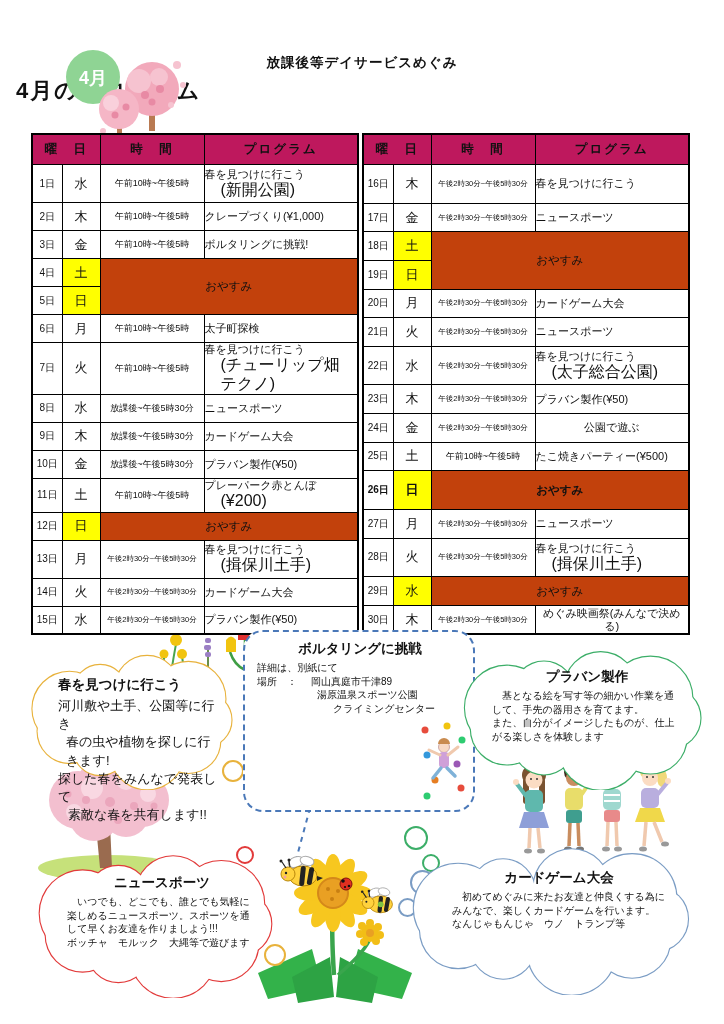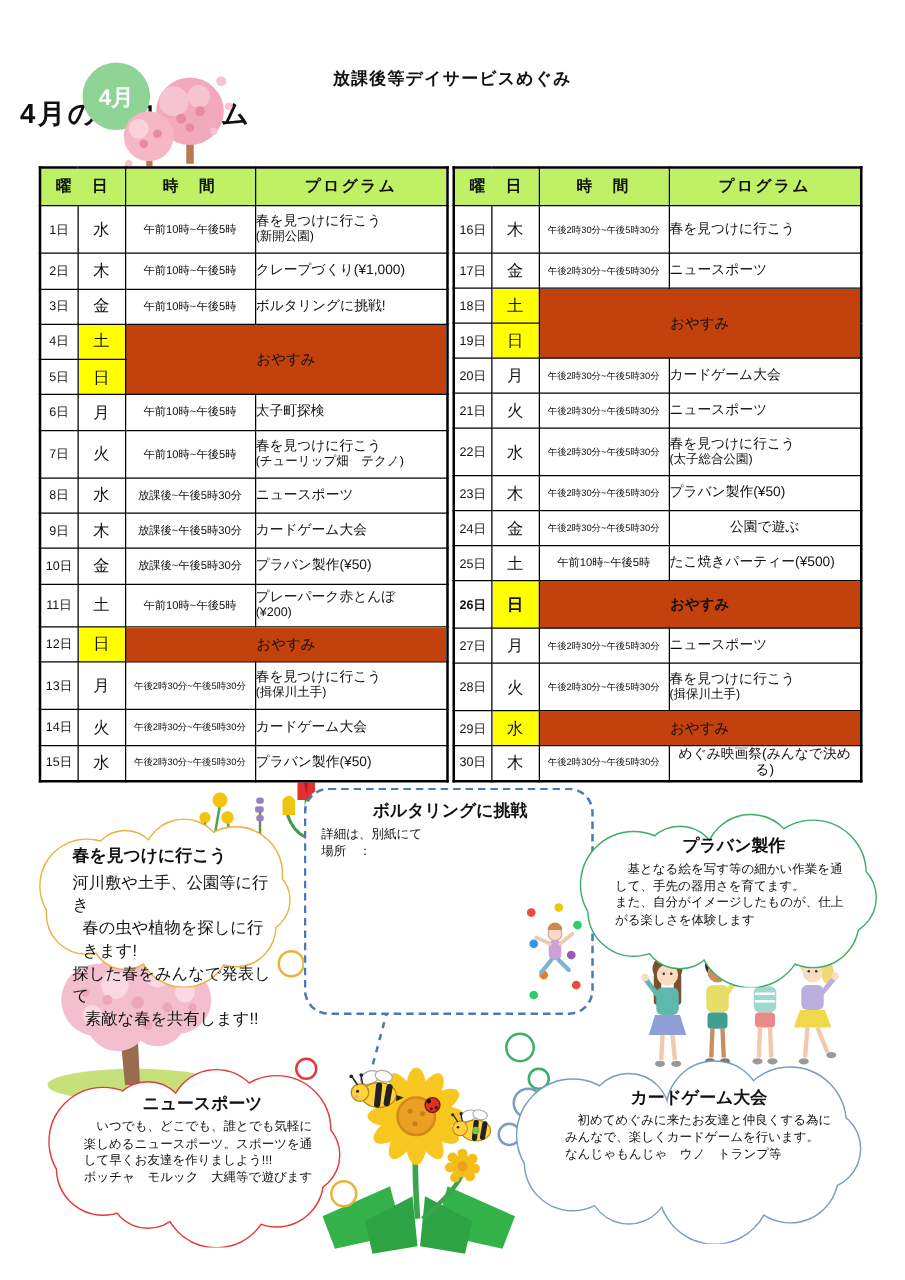--- a/index.html
+++ b/index.html
@@ -8,27 +8,27 @@
   
   .org-line{position:absolute;top:54px;left:0;width:100%;text-align:center;
             font-size:13.5px;font-weight:bold;letter-spacing:1px;}
   .main-title{position:absolute;top:76px;left:16px;width:100%;text-align:left;
               font-size:22px;font-weight:bold;letter-spacing:2px;}
   .deco{position:absolute;z-index:1;}
   
   .tables{position:absolute;top:133px;left:31px;display:flex;gap:3px;z-index:2;}
   table.sched{border-collapse:collapse;table-layout:fixed;border:2px solid #000;background:#fff;}
   .sched th,.sched td{border:1px solid #000;padding:0;overflow:hidden;}
-  .sched th{font-size:12.5px;height:29px;letter-spacing:2px;font-weight:bold;background:#bef264;}
+  .sched th{font-size:12.5px;height:29px;letter-spacing:2px;font-weight:bold;background:#be185d;}
   .c-day{text-align:center;font-size:10px;}
   .c-wd{text-align:center;font-size:13px;}
   .c-wd.off{background:#ffff00;}
   .c-time{text-align:center;white-space:nowrap;}
   .c-prog{font-size:11px;line-height:1.18;padding:1px 2px 1px 4px;}
-  .c-prog .p2{font-size:10px;}
+  .c-prog .p2{font-size:16px;padding-left:16px;}
   .c-prog.center{text-align:center;padding-left:0;}
   .c-off{background:#c2410c;text-align:center;font-size:11.5px;}
   
   .bubble{position:absolute;z-index:3;}
   .cloud{position:absolute;left:0;top:0;}
   .bubble-text{position:relative;z-index:2;}
   .b-title{font-weight:bold;font-size:13.5px;margin-bottom:3px;}
   .b-line{font-size:13px;line-height:1.4;}
   .b-body{font-size:10px;line-height:1.35;text-indent:1em;}
   .b-body2{font-size:10px;line-height:1.35;}
@@ -384,20 +384,25 @@
       <div class="b-line" style="padding-left:10px">素敵な春を共有します!!</div>
     </div>
   </div>
 
   <div class="dash-bubble" style="left:243px;top:630px;width:228px;height:178px;">
     <div class="bubble-text" style="padding:8px 10px 0 12px;">
       <div class="b-title center-t">ボルタリングに挑戦</div>
       <div class="b-body2">詳細は、別紙にて</div>
       <div class="place-row">
         <div class="place-label">場所　：</div>
+        <div>
+          <div>岡山真庭市千津89</div>
+          <div style="padding-left:6px">湯原温泉スポーツ公園</div>
+          <div style="padding-left:22px">クライミングセンター</div>
+        </div>
       </div>
     </div>
     <svg style="position:absolute;right:2px;bottom:4px;" width="54" height="86" viewBox="0 0 54 86">
       <circle cx="8" cy="10" r="3.5" fill="#e74c3c"></circle>
         <circle cx="30" cy="6" r="3.5" fill="#f1c40f"></circle>
       <circle cx="45" cy="20" r="3.5" fill="#2ecc71"></circle>
         <circle cx="10" cy="35" r="3.5" fill="#3498db"></circle>
       <circle cx="40" cy="44" r="3.5" fill="#9b59b6"></circle>
         <circle cx="18" cy="60" r="3.5" fill="#e67e22"></circle>
       <circle cx="44" cy="68" r="3.5" fill="#e74c3c"></circle>

